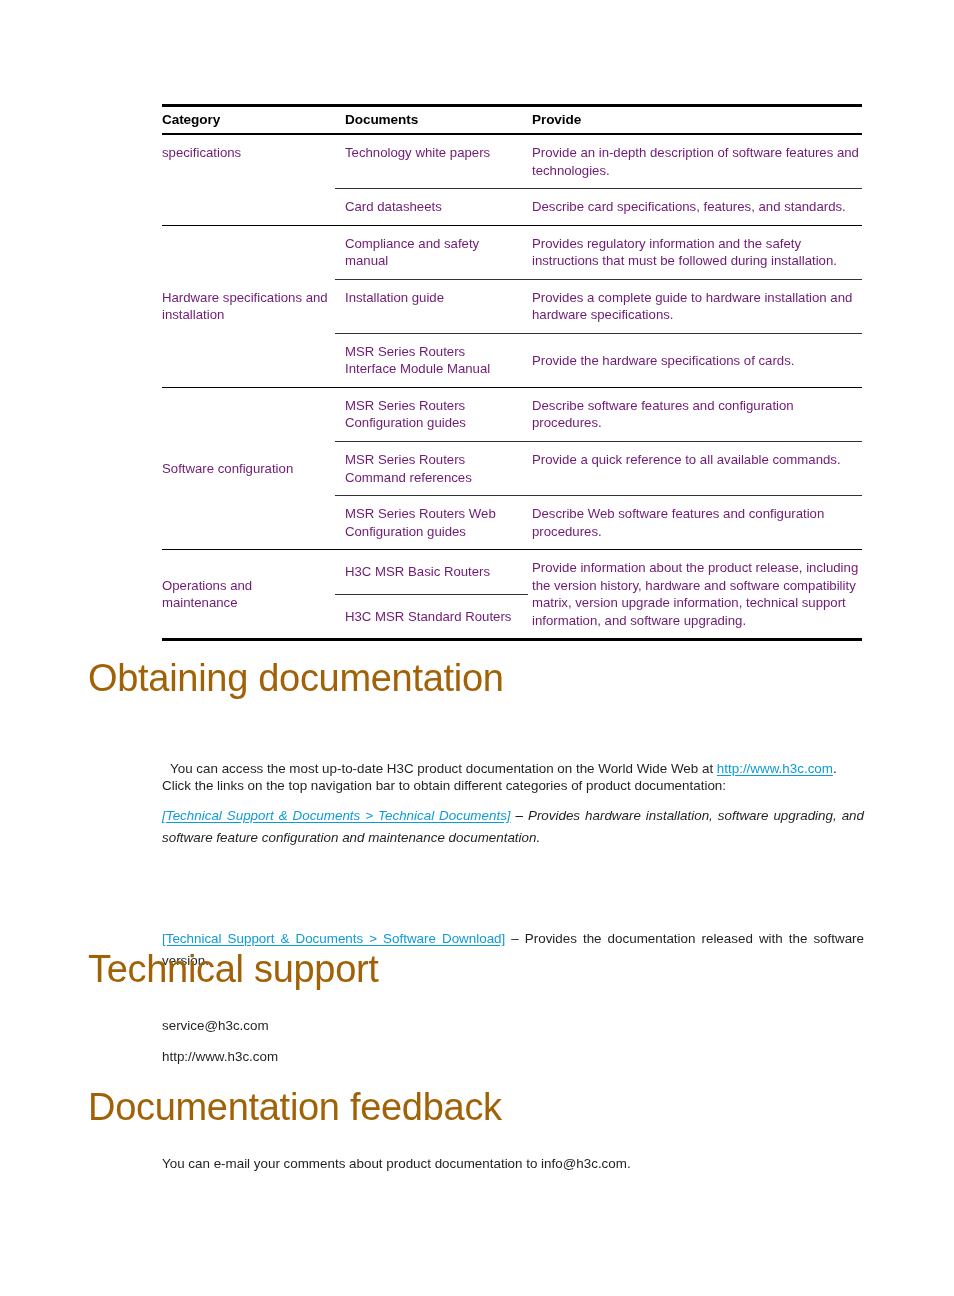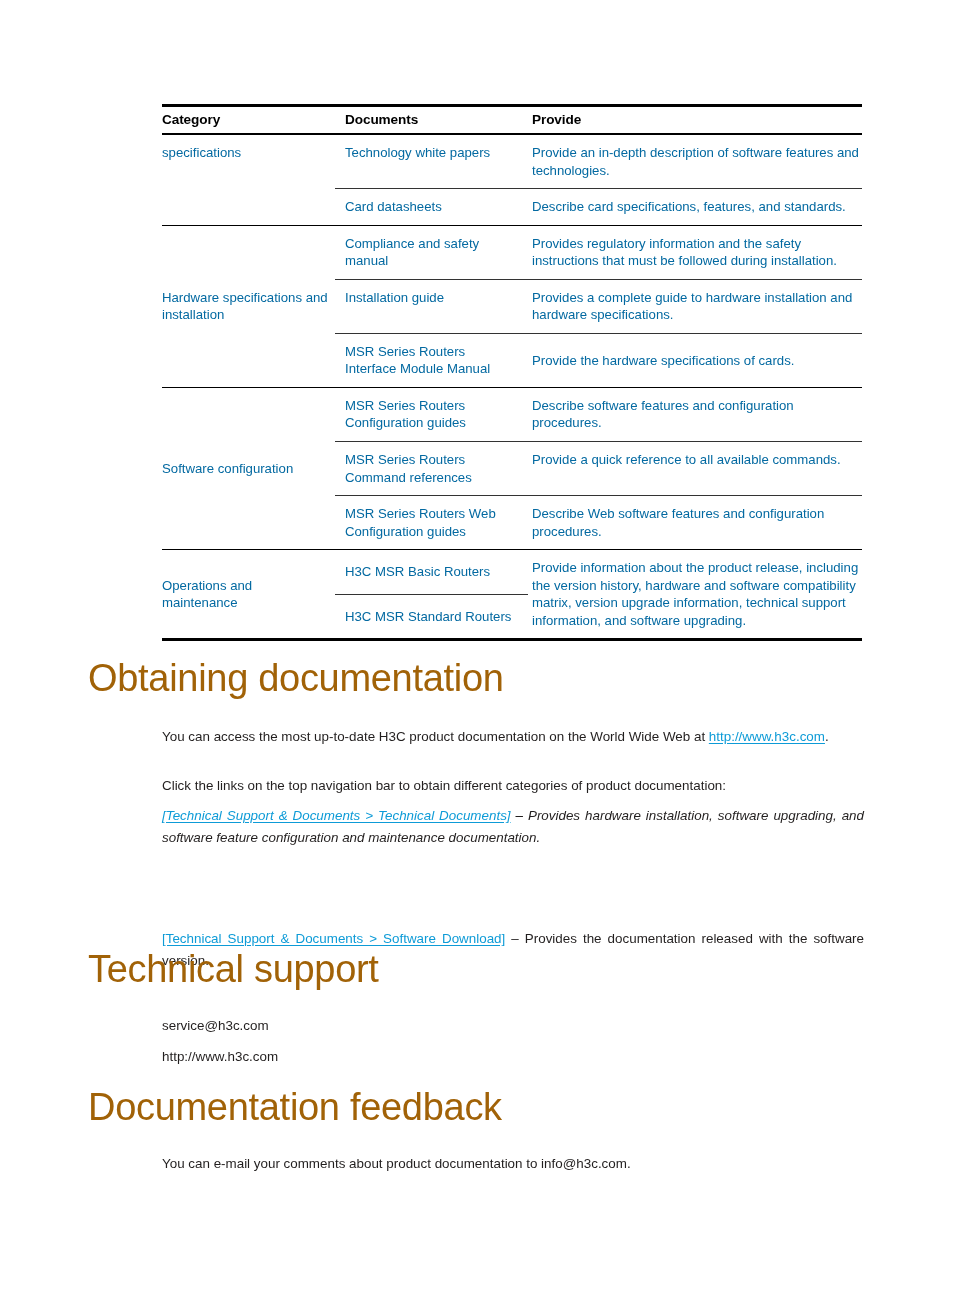--- a/index.html
+++ b/index.html
@@ -47,21 +47,21 @@
     letter-spacing: -0.1px;
     color: #000;
   }
   .doc-table thead th.h-doc { padding-left: 10px; }
   .doc-table thead th.h-pur { padding-left: 4px; }
 
   .doc-table td {
     vertical-align: top;
     padding: 9px 8px 9px 0;
     line-height: 1.33;
-    color: #0369a1;
+    color: #701a75;
   }
   .doc-table td.cat {
     padding-left: 0;
     padding-right: 6px;
   }
   .doc-table td.doc {
     padding-left: 10px;
     padding-right: 8px;
   }
   .doc-table td.pur {
@@ -96,21 +96,21 @@
     position: absolute;
     left: 162px;
     width: 702px;
     font-size: 13.4px;
     line-height: 1.62;
     color: #221f1f;
     margin: 0;
   }
   .body-p.justify { text-align: justify; }
 
-  .p-intro      { top: 726px; }
+  .p-intro      { top: 758px; margin-left: 8px; }
   .p-click      { top: 775px; }
   .p-link1      { top: 805px; font-style: italic; }
   .p-link2      { top: 858px; }
   .p-link3      { top: 888px; margin-top: 40px; }
   .p-service    { top: 1015px; }
   .p-website    { top: 1046px; }
   .p-feedback   { top: 1153px; }
 
   a.doclink, .doclink {
     color: #0d9bd7;

